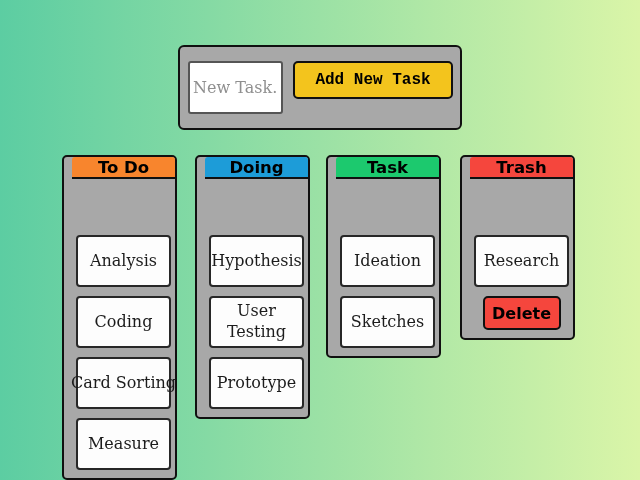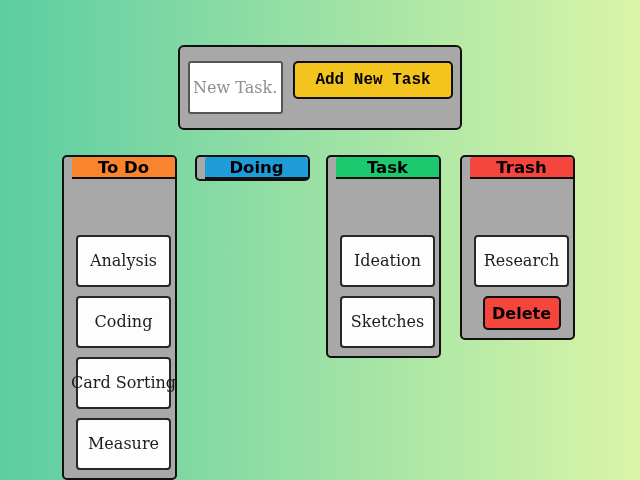--- a/index.html
+++ b/index.html
@@ -105,20 +105,26 @@
     <div class="col-body">
       <div class="card">Analysis</div>
       <div class="card">Coding</div>
       <div class="card">Card Sorting</div>
       <div class="card">Measure</div>
     </div>
   </div>
 
   <div class="column col-doing">
     <div class="col-header" style="background: rgb(29, 156, 216);">Doing</div>
+    <div class="col-body">
+      <div class="card">Hypothesis</div>
+      <div class="card">User
+Testing</div>
+      <div class="card">Prototype</div>
+    </div>
   </div>
 
   <div class="column col-done">
     <div class="col-header" style="background: rgb(28, 201, 110);">Task</div>
     <div class="col-body">
       <div class="card">Ideation</div>
       <div class="card">Sketches</div>
     </div>
   </div>
 

